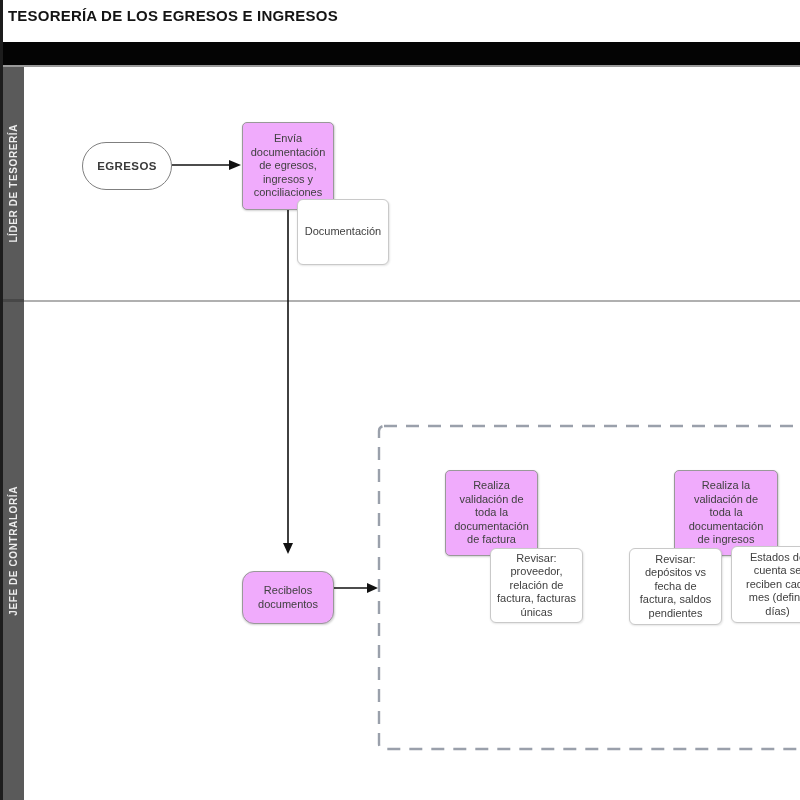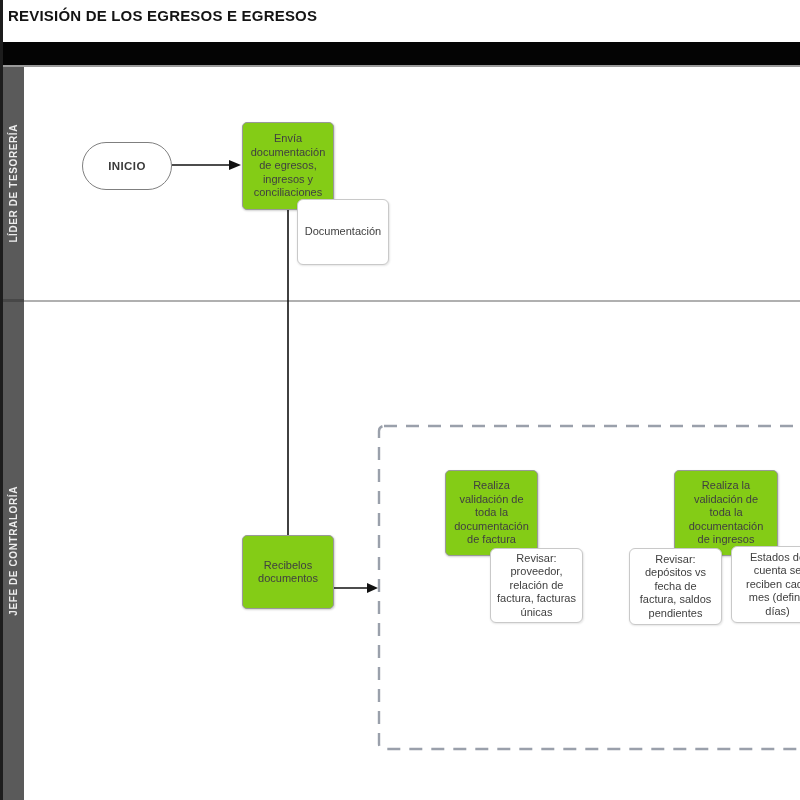--- a/index.html
+++ b/index.html
@@ -34,39 +34,39 @@
   
   .connector-svg  { left: 0; top: 0; z-index: 2; }
 
   
   .shape { z-index: 3; display: flex; align-items: center; justify-content: center;
            text-align: center; color: #404040; font-size: 11px; line-height: 1.22;
            white-space: pre-line; box-sizing: border-box; }
   .terminator { left: 82px; top: 142px; width: 90px; height: 48px;
                 background: #ffffff; border: 1.5px solid #7f7f7f; border-radius: 24px;
                 font-weight: bold; font-size: 11.5px; color: #3a3a3a; letter-spacing: 0.4px; }
-  .process  { background: #84cc16; border: 1px solid #999999; border-radius: 5px;
+  .process  { background: #f0abfc; border: 1px solid #999999; border-radius: 5px;
               box-shadow: 0.5px 1px 2px rgba(0,0,0,0.18); }
   .note     { background: #ffffff; border: 1px solid #c9c9c9; border-radius: 6px;
               box-shadow: 0.5px 1px 2px rgba(0,0,0,0.10); }
 
   .send-docs        { left: 242px; top: 122px; width: 92px; height: 88px; }
   .doc-note         { left: 297px; top: 199px; width: 92px; height: 66px; z-index: 4; }
-  .receive-docs     { left: 242px; top: 535px; width: 92px; height: 74px; }
+  .receive-docs     { left: 242px; top: 571px; width: 92px; height: 53px; border-radius: 12px; }
   .validate-expenses{ left: 445px; top: 470px; width: 93px; height: 86px; }
   .review-expenses  { left: 490px; top: 548px; width: 93px; height: 75px; z-index: 4; }
   .validate-income  { left: 674px; top: 470px; width: 104px; height: 86px; }
   .review-income    { left: 629px; top: 548px; width: 93px; height: 77px; z-index: 4; }
   .statements-note  { left: 731px; top: 546px; width: 93px; height: 77px; z-index: 4; }
 </style>
 </head>
 <body>
 
 <div class="abs left-edge"></div>
-<div class="abs doc-title">REVISIÓN DE LOS EGRESOS E EGRESOS</div>
+<div class="abs doc-title">TESORERÍA DE LOS EGRESOS E INGRESOS</div>
 <div class="abs header-bar"></div>
 
 <div class="abs lane-rail"></div>
 <div class="abs lane-label-box lane1-label">
   <span>LÍDER DE TESORERÍA</span>
 </div>
 <div class="abs lane-label-box lane2-label">
   <span>JEFE DE CONTRALORÍA</span>
 </div>
 <div class="abs lane-divider"></div>
@@ -80,21 +80,21 @@
   <line x1="288" y1="210" x2="288" y2="544" stroke="#111111" stroke-width="1.6"></line>
   <polygon points="283,543 293,543 288,554" fill="#111111"></polygon>
 
   <line x1="334" y1="588" x2="368" y2="588" stroke="#111111" stroke-width="1.6"></line>
   <polygon points="367,583 367,593 378,588" fill="#111111"></polygon>
 
   <rect x="379" y="426" width="448" height="323" rx="5" fill="none" stroke="#9aa0ab" stroke-width="2.4" stroke-dasharray="13 9"></rect>
 </svg>
 
 <div class="abs shape terminator">
-  <span>INICIO</span>
+  <span>EGRESOS</span>
 </div>
 
 <div class="abs shape process send-docs">
   <span>Envía
 documentación
 de egresos,
 ingresos y
 conciliaciones</span>
 </div>
 

